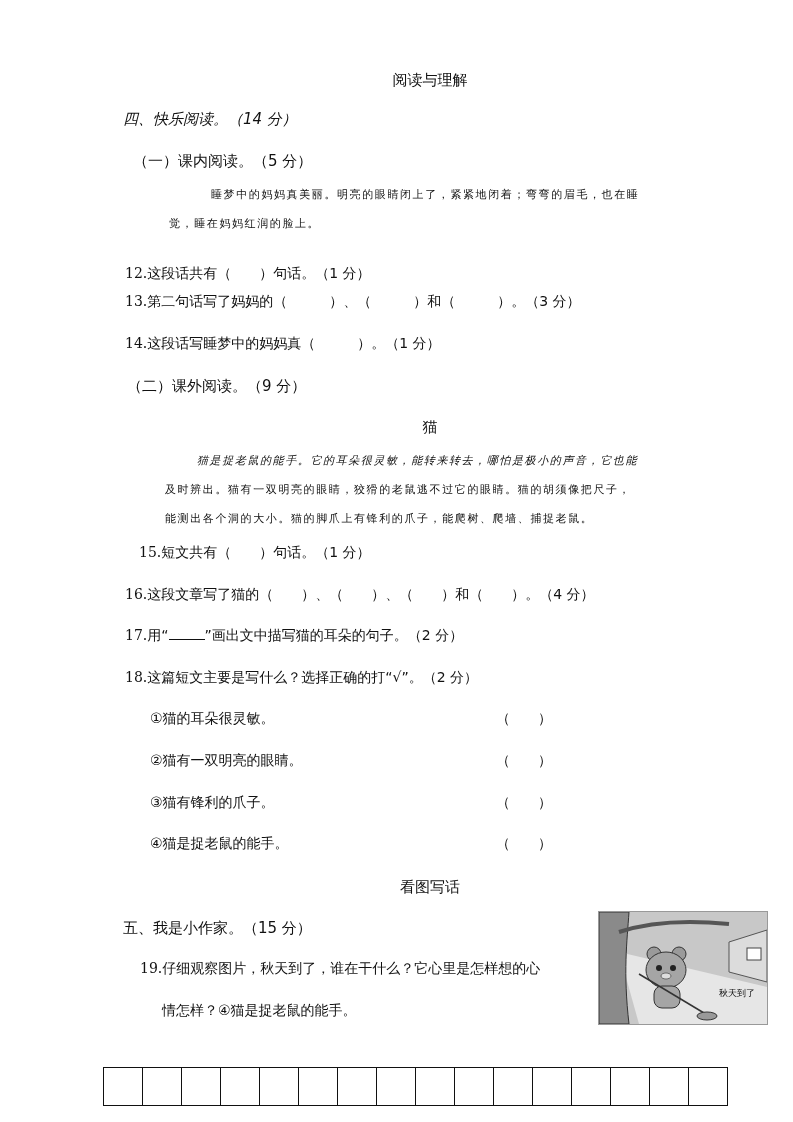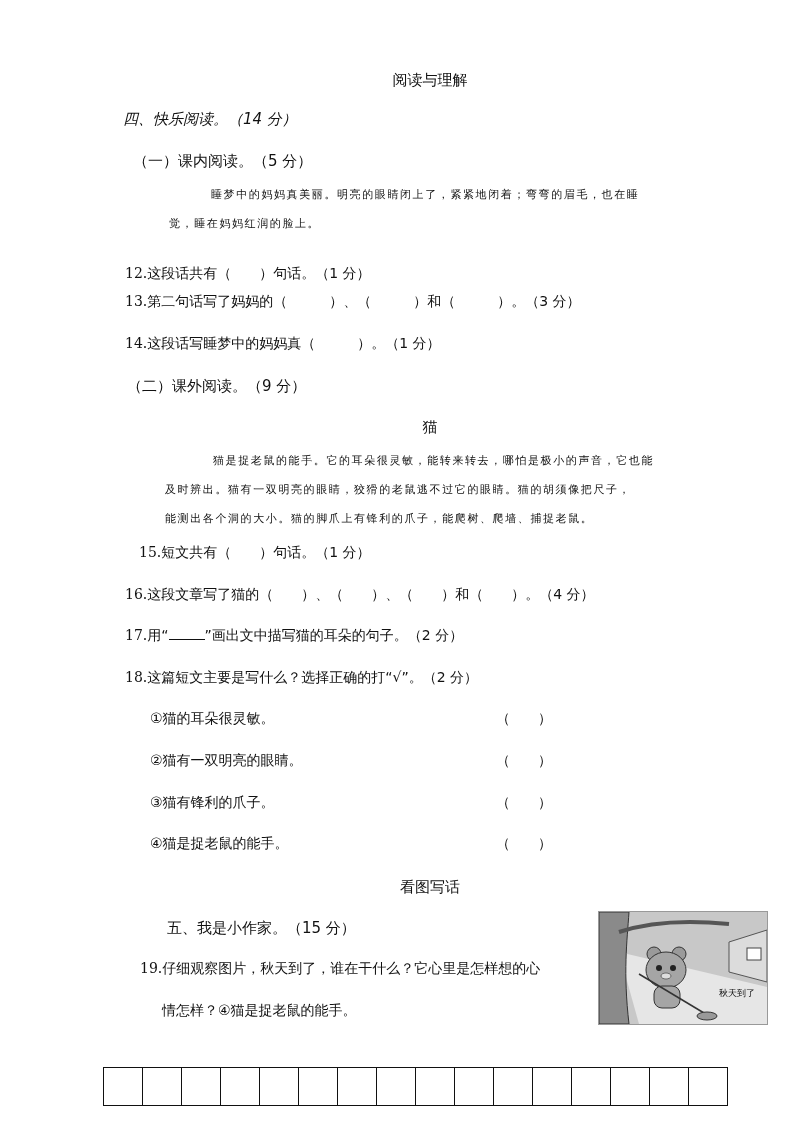--- a/index.html
+++ b/index.html
@@ -36,21 +36,21 @@
   <span class="num">13.</span><span>第二句话写了妈妈的（　　　）、（　　　）和（　　　）。（3 分）</span>
 </div>
 <div class="abs q" style="left:125px; top:335px;">
   <span class="num">14.</span><span>这段话写睡梦中的妈妈真（　　　）。（1 分）</span>
 </div>
 
 <div class="abs section" style="left:127px; top:377px;">（二）课外阅读。（9 分）</div>
 
 <div class="abs center-title" style="top:418px;">猫</div>
 
-<div class="abs passage" style="left:189px; top:453px;">猫是捉老鼠的能手。它的耳朵很灵敏，能转来转去，哪怕是极小的声音，它也能</div>
+<div class="abs passage" style="left:173px; top:453px;font-style:italic;">猫是捉老鼠的能手。它的耳朵很灵敏，能转来转去，哪怕是极小的声音，它也能</div>
 <div class="abs passage" style="left:141px; top:482px;">及时辨出。猫有一双明亮的眼睛，狡猾的老鼠逃不过它的眼睛。猫的胡须像把尺子，</div>
 <div class="abs passage" style="left:141px; top:511px;">能测出各个洞的大小。猫的脚爪上有锋利的爪子，能爬树、爬墙、捕捉老鼠。</div>
 
 <div class="abs q" style="left:139px; top:544px;text-align:right;">
   <span class="num">15.</span><span>短文共有（　　）句话。（1 分）</span>
 </div>
 <div class="abs q" style="left:125px; top:586px;">
   <span class="num">16.</span><span>这段文章写了猫的（　　）、（　　）、（　　）和（　　）。（4 分）</span>
 </div>
 <div class="abs q" style="left:125px; top:627px;">
@@ -67,21 +67,21 @@
 <div class="abs paren" style="left:496px; top:752px;">（　　）</div>
 
 <div class="abs opt" style="left:150px; top:794px;">③猫有锋利的爪子。</div>
 <div class="abs paren" style="left:496px; top:794px;">（　　）</div>
 
 <div class="abs opt" style="left:150px; top:835px;">④猫是捉老鼠的能手。</div>
 <div class="abs paren" style="left:496px; top:835px;">（　　）</div>
 
 <div class="abs center-title" style="top:878px;">看图写话</div>
 
-<div class="abs section" style="left:123px; top:919px;margin-left:44px;">五、我是小作家。（15 分）</div>
+<div class="abs section" style="left:123px; top:919px;">五、我是小作家。（15 分）</div>
 
 <div class="abs q" style="left:140px; top:960px;">
   <span class="num">19.</span><span>仔细观察图片，秋天到了，谁在干什么？它心里是怎样想的心</span>
 </div>
 <div class="abs q" style="left:162px; top:1002px;">情怎样？④猫是捉老鼠的能手。</div>
 
 <div class="picture">
   <svg width="168" height="112" viewBox="0 0 168 112">
     <rect x="0" y="0" width="168" height="112" fill="#c8c8c8"></rect>
     <polygon points="20,40 168,75 168,112 40,112" fill="#e6e6e6"></polygon>

